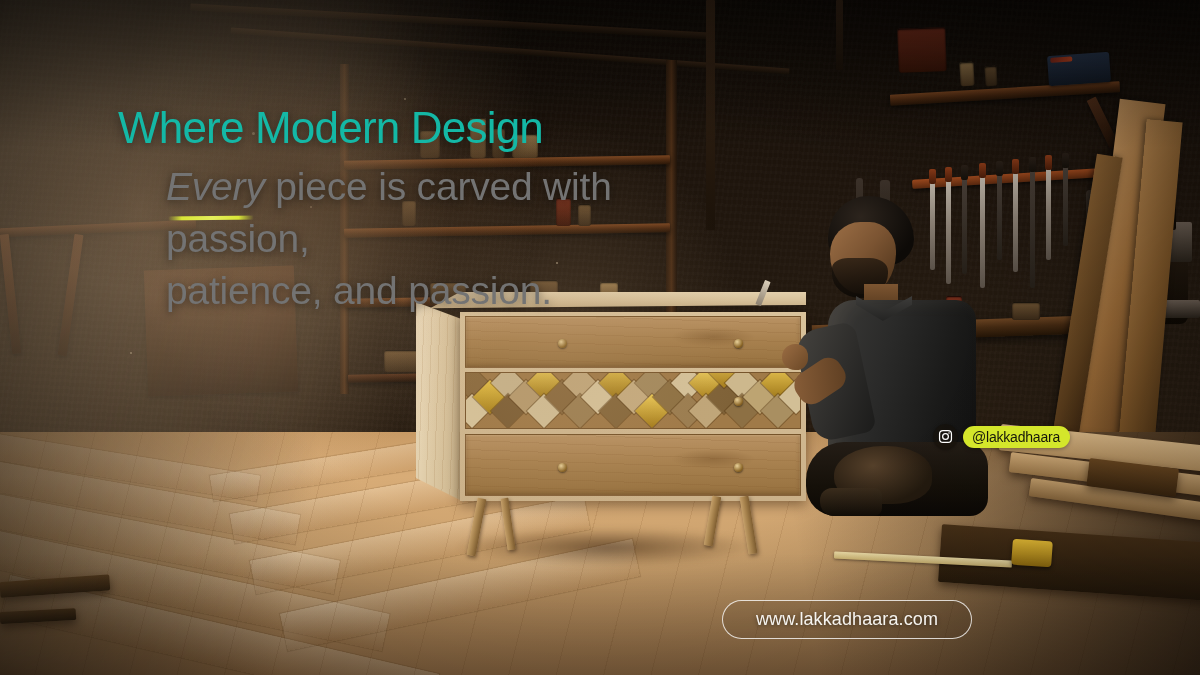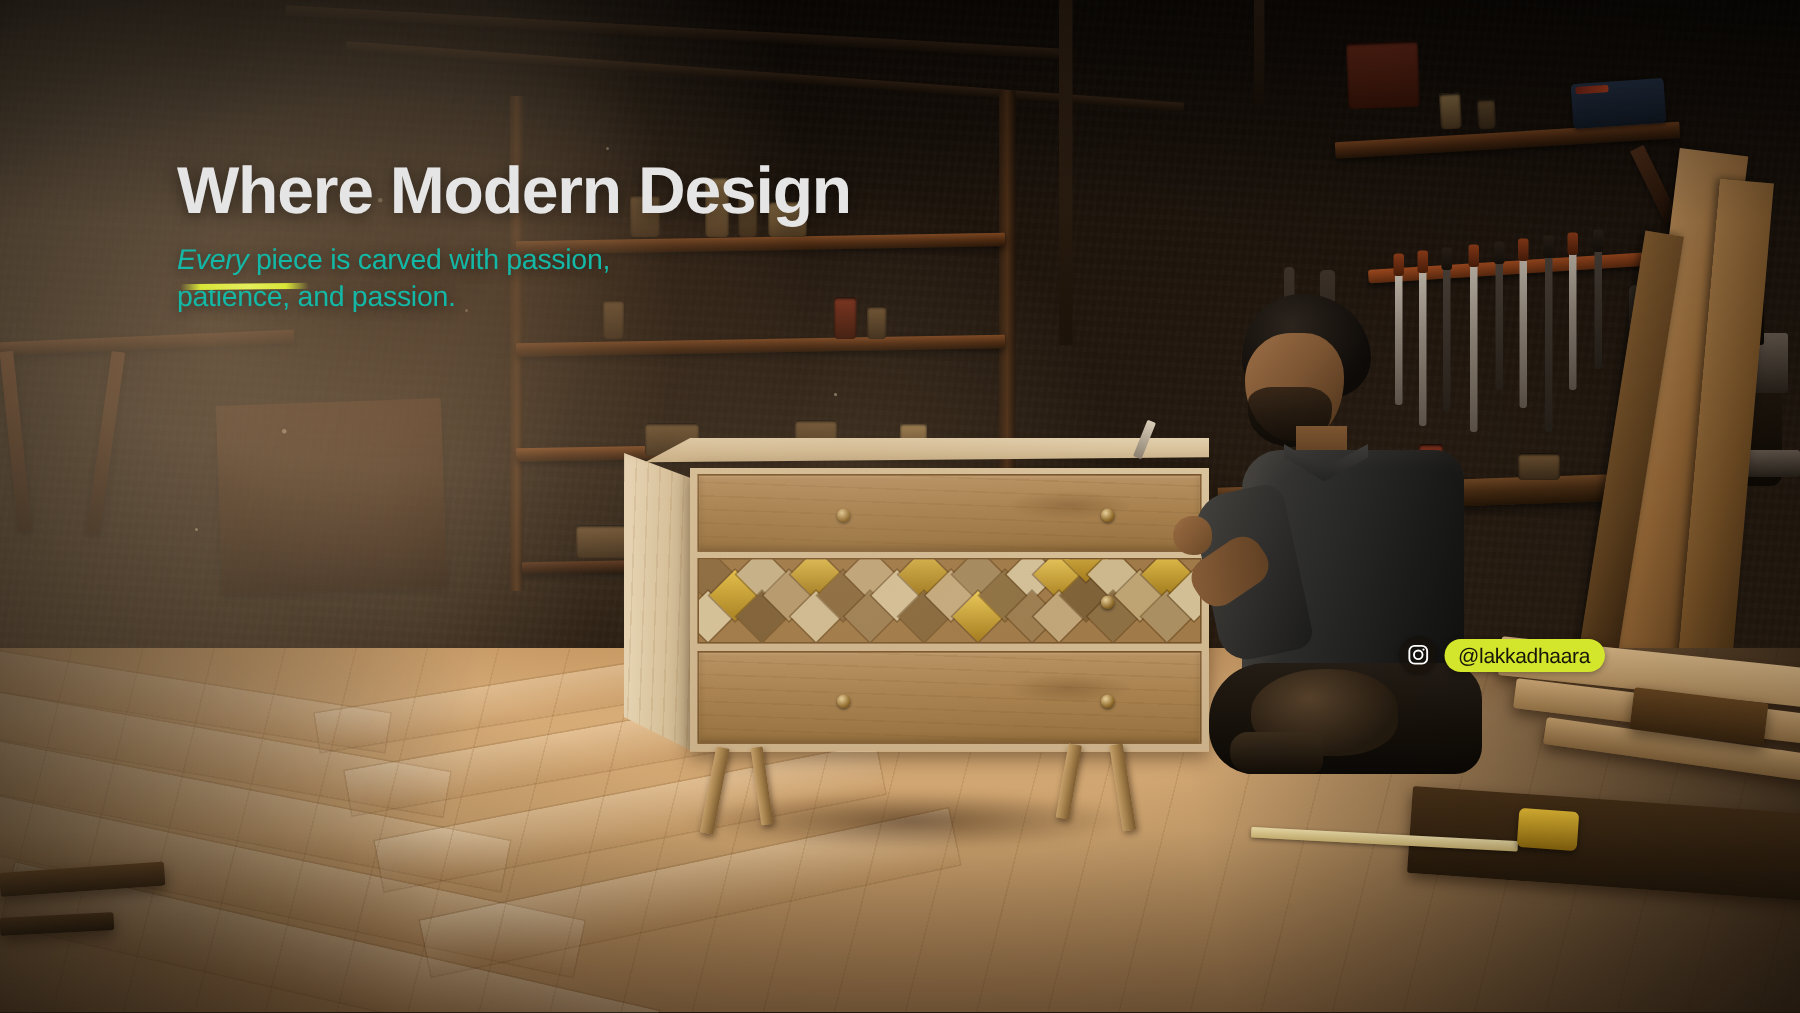--- a/index.html
+++ b/index.html
@@ -293,36 +293,37 @@
   .chisel{
     position:absolute; left:760px; top:280px; width:6px; height:26px;
     transform:rotate(22deg);
     background:linear-gradient(180deg,#d9cdb8,#8c8070);
     border-radius:1px;
   }
 
   
   .copy{ position:absolute; left:118px; top:104px; width:620px; }
   .headline{
-    font-weight:700;
+    font-weight:400;
     font-size:44px;
     line-height:1.07;
     letter-spacing:-0.8px;
-    color:#e5e5e5;
+    color:#14b8a6;
     text-shadow:0 2px 10px rgba(0,0,0,.45);
     white-space:nowrap;
   }
   .sub{
     margin-top:10px;
-    font-size:19px;
+    font-size:39px;
     line-height:1.33;
     font-weight:300;
-    color:#14b8a6;
+    color:#737373;
     letter-spacing:-0.2px;
     text-shadow:0 2px 8px rgba(0,0,0,.5);
+    margin-left:48px;
   }
   .sub .em{
     font-style:italic;
     position:relative;
     display:inline-block;
   }
   .sub .em::after{
     content:"";
     position:absolute;
     left:2px; bottom:-7px;
@@ -609,14 +610,17 @@
     <span class="ig-icon">
       <svg width="15" height="15" viewBox="0 0 24 24" fill="none" stroke="#ffffff" stroke-width="2">
         <rect x="2.5" y="2.5" width="19" height="19" rx="5.5"></rect>
         <circle cx="12" cy="12" r="4.6"></circle>
         <circle cx="17.6" cy="6.4" r="1.2" fill="#ffffff" stroke="none"></circle>
       </svg>
     </span>
     <span class="ig-pill">@lakkadhaara</span>
   </div>
 
+  <div class="urlpill">
+    <span>www.lakkadhaara.com</span>
+  </div>
 
 </div>
 
 </body></html>

